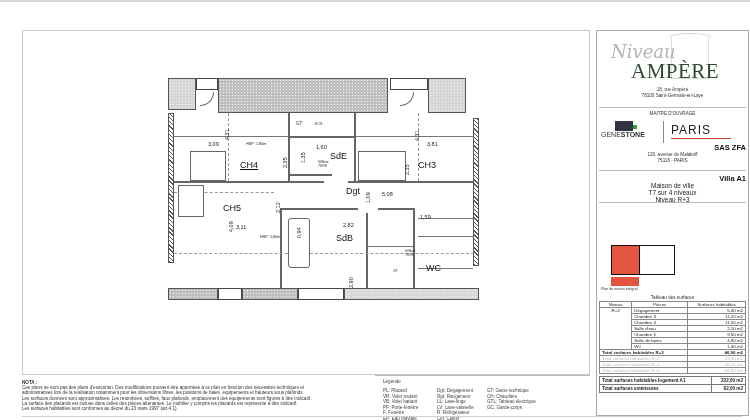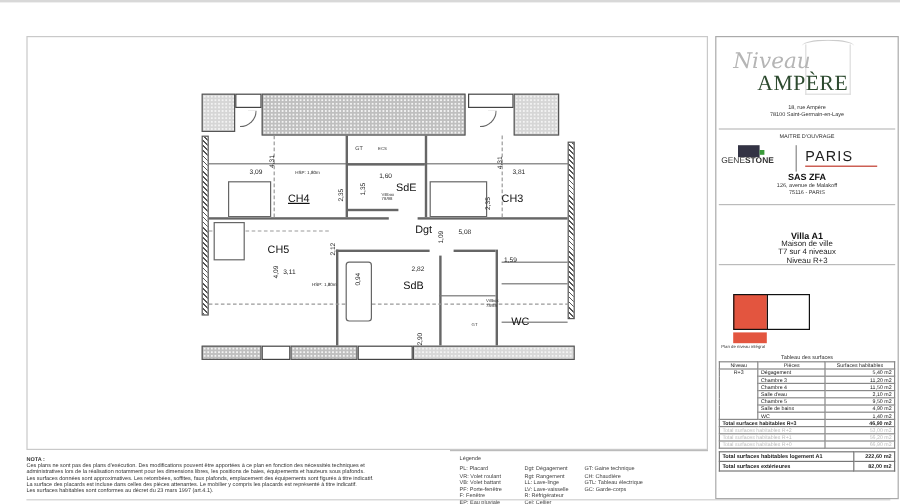--- a/index.html
+++ b/index.html
@@ -27,33 +27,33 @@
   .dim { position: absolute; font-size: 5.5px; color: #222; }
   .dimv { position: absolute; font-size: 5.5px; color: #222; transform: rotate(-90deg); transform-origin: left top; }
   .tiny { position: absolute; font-size: 3.6px; color: #333; }
   .bed { position: absolute; border: 1px solid #666; background: #fff; }
   .door { position: absolute; border: 1px solid #666; border-radius: 0 100% 0 0; border-left: none; border-bottom: none; }
 
   
   .cart { position: absolute; left: 596px; top: 30px; width: 153px; height: 386px; border: 1px solid #aaa; background: #fff; }
   .cart .sec { position: absolute; left: 2px; width: 147px; border-bottom: 1px solid #bbb; }
   .villa-script { position: absolute; left: 12px; top: 10px; font-family: "DejaVu Serif", serif; font-style: italic; font-size: 18px; color: #b5b5b5; }
-  .ampere { position: absolute; left: 32px; top: 28px; font-family: "Liberation Serif", serif; font-size: 18px; color: #2d4a2f; letter-spacing: 0.5px; }
+  .ampere { position: absolute; left: 32px; top: 28px; font-family: "Liberation Serif", serif; font-size: 21px; color: #2d4a2f; letter-spacing: 0.5px; }
   .kiosk { position: absolute; left: 72px; top: 6px; width: 38px; height: 42px; border: 1px solid #ddd; border-top: none; }
   .kiosk:before { content: ""; position: absolute; left: -4px; top: -4px; width: 44px; height: 10px; border-top: 1px solid #ccc; border-radius: 50% 50% 0 0; }
   .addr { position: absolute; width: 147px; text-align: center; font-size: 4.6px; color: #333; line-height: 5.5px; }
   .mo { position: absolute; width: 147px; text-align: center; font-size: 4.6px; color: #333; }
   .genestone { position: absolute; left: 4px; top: 100px; font-size: 7px; color: #333; }
   .genestone b { font-weight: bold; }
   .gs-logo { position: absolute; left: 18px; top: 90px; width: 18px; height: 10px; background: #334; }
   .gs-logo:after { content: ""; position: absolute; left: 18px; top: 4px; width: 4px; height: 4px; background: #3a9b3a; }
   .vsep { position: absolute; left: 66px; top: 90px; width: 1px; height: 22px; background: #888; }
   .zanier { position: absolute; left: 74px; top: 92px; font-size: 12px; color: #222; letter-spacing: 1px; }
   .zanier-u { position: absolute; left: 74px; top: 107px; width: 60px; height: 1px; background: #c0392b; }
-  .bold-c { position: absolute; width: 147px; text-align: center; font-weight: bold; font-size: 7.5px; color: #111; }
+  .bold-c { position: absolute; width: 147px; text-align: right; font-weight: bold; font-size: 7.5px; color: #111; }
   .norm-c { position: absolute; width: 147px; text-align: center; font-size: 6.5px; color: #222; line-height: 7px; }
   .mini { position: absolute; left: 14px; top: 210px; width: 70px; height: 45px; }
   .mini .red { position: absolute; background: #e3553f; }
   .mini .blk { position: absolute; border: 1.5px solid #111; }
   .mini-cap { position: absolute; left: 4px; top: 256px; font-size: 3.6px; color: #333; }
   .tbl-title { position: absolute; left: 2px; top: 264px; width: 147px; text-align: center; font-size: 4.6px; color: #333; }
   table.surf { position: absolute; left: 2px; top: 270px; width: 147px; border-collapse: collapse; font-size: 4.4px; color: #222; }
   table.surf td, table.surf th { border: 0.5px solid #888; padding: 0 2px; height: 5.3px; font-weight: normal; }
   table.surf th { text-align: center; }
   table.surf td.r { text-align: right; }
@@ -204,21 +204,21 @@
     </div>
     <div class="gs-logo"></div>
     <div class="genestone"><span>GENE</span><b>STONE</b></div>
     <div class="vsep"></div>
     <div class="zanier">PARIS</div>
     <div class="zanier-u"></div>
     <div class="bold-c" style="top:112px;left:2px;">SAS ZFA</div>
     <div class="addr" style="top:121px;left:2px;">126, avenue de Malakoff</div>
     <div class="addr" style="top:127px;left:2px;">75116 - PARIS</div>
 
-    <div class="sec" style="top:140px;height:32px;margin-top:18px;">
+    <div class="sec" style="top:140px;height:32px;">
       <div class="bold-c" style="top:3px;left:0;">Villa A1</div>
       <div class="norm-c" style="top:11px;left:0;">Maison de ville</div>
       <div class="norm-c" style="top:18px;left:0;">T7 sur 4 niveaux</div>
       <div class="norm-c" style="top:25px;left:0;">Niveau R+3</div>
     </div>
 
     <div class="mini">
       <div class="red" style="left:0;top:4px;width:28px;height:30px;"></div>
       <div class="red" style="left:0;top:36px;width:28px;height:9px;"></div>
       <div class="blk" style="left:0;top:4px;width:64px;height:30px;"></div>

